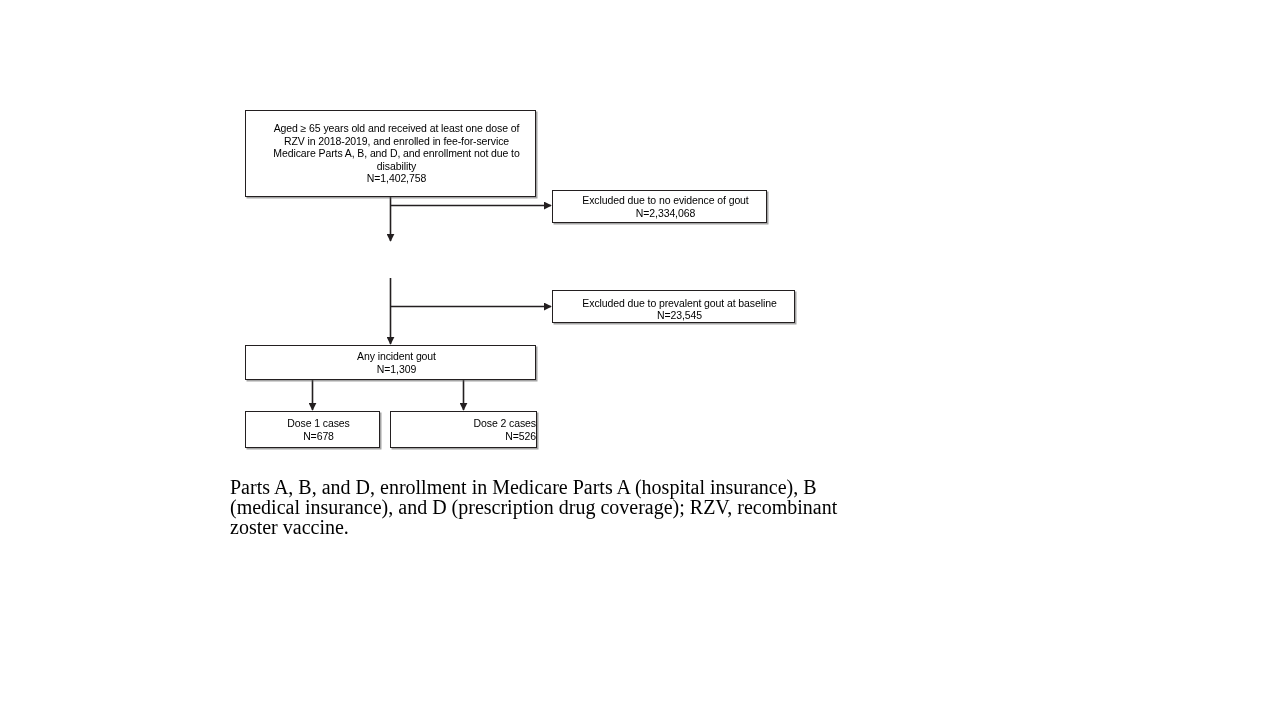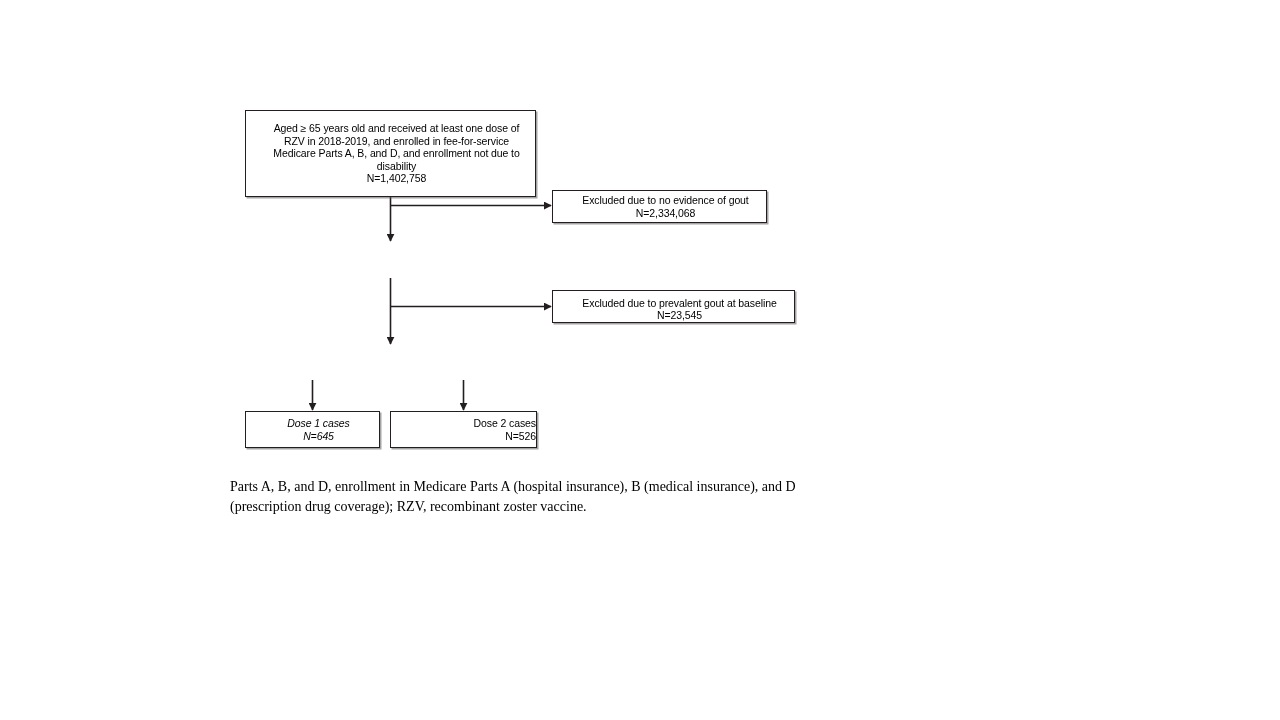--- a/index.html
+++ b/index.html
@@ -43,41 +43,41 @@
   }
   .node .line {
     display: block;
     white-space: nowrap;
   }
 
   
   #node-cohort   { left: 245px; top: 110px; width: 291px; height: 87px; }
   #node-any-gout { left: 245px; top: 242px; width: 291px; height: 36px; }
   #node-incident { left: 245px; top: 345px; width: 291px; height: 35px; }
-  #node-dose1    { left: 245px; top: 411px; width: 135px; height: 37px; font-style: italic; }
+  #node-dose1    { left: 245px; top: 411px; width: 135px; height: 37px; }
   #node-dose2    { left: 390px; top: 411px; width: 147px; height: 37px; align-items: flex-end; }
   #node-excl-1   { left: 552px; top: 190px; width: 215px; height: 33px; }
   #node-excl-2   { left: 552px; top: 290px; width: 243px; height: 33px; justify-content: flex-end; }
 
   #connectors {
     position: absolute;
     left: 0;
     top: 0;
     width: 1280px;
     height: 720px;
     pointer-events: none;
   }
 
   #caption {
     position: absolute;
     left: 230px;
     top: 477px;
     width: 640px;
     font-family: "Liberation Serif", serif;
-    font-size: 14px;
+    font-size: 20px;
     line-height: 20px;
     color: #000000;
   }
 </style>
 </head>
 <body>
 
 <div id="flow-root">
 
   <svg id="connectors" viewBox="0 0 1280 720" width="1280" height="720" xmlns="http://www.w3.org/2000/svg">
@@ -112,24 +112,28 @@
     <span class="line">Excluded due to no evidence of gout</span>
     <span class="line">N=2,334,068</span>
   </div>
 
 
   <div class="node" id="node-excl-2">
     <span class="line">Excluded due to prevalent gout at baseline</span>
     <span class="line">N=23,545</span>
   </div>
 
+  <div class="node" id="node-incident">
+    <span class="line">Any incident gout</span>
+    <span class="line">N=1,309</span>
+  </div>
 
   <div class="node" id="node-dose1">
     <span class="line">Dose 1 cases</span>
-    <span class="line">N=645</span>
+    <span class="line">N=678</span>
   </div>
 
   <div class="node" id="node-dose2">
     <span class="line">Dose 2 cases</span>
     <span class="line">N=526</span>
   </div>
 
   <div id="caption">Parts A, B, and D, enrollment in Medicare Parts A (hospital insurance), B (medical insurance), and D (prescription drug coverage); RZV, recombinant zoster vaccine.</div>
 
 </div>

